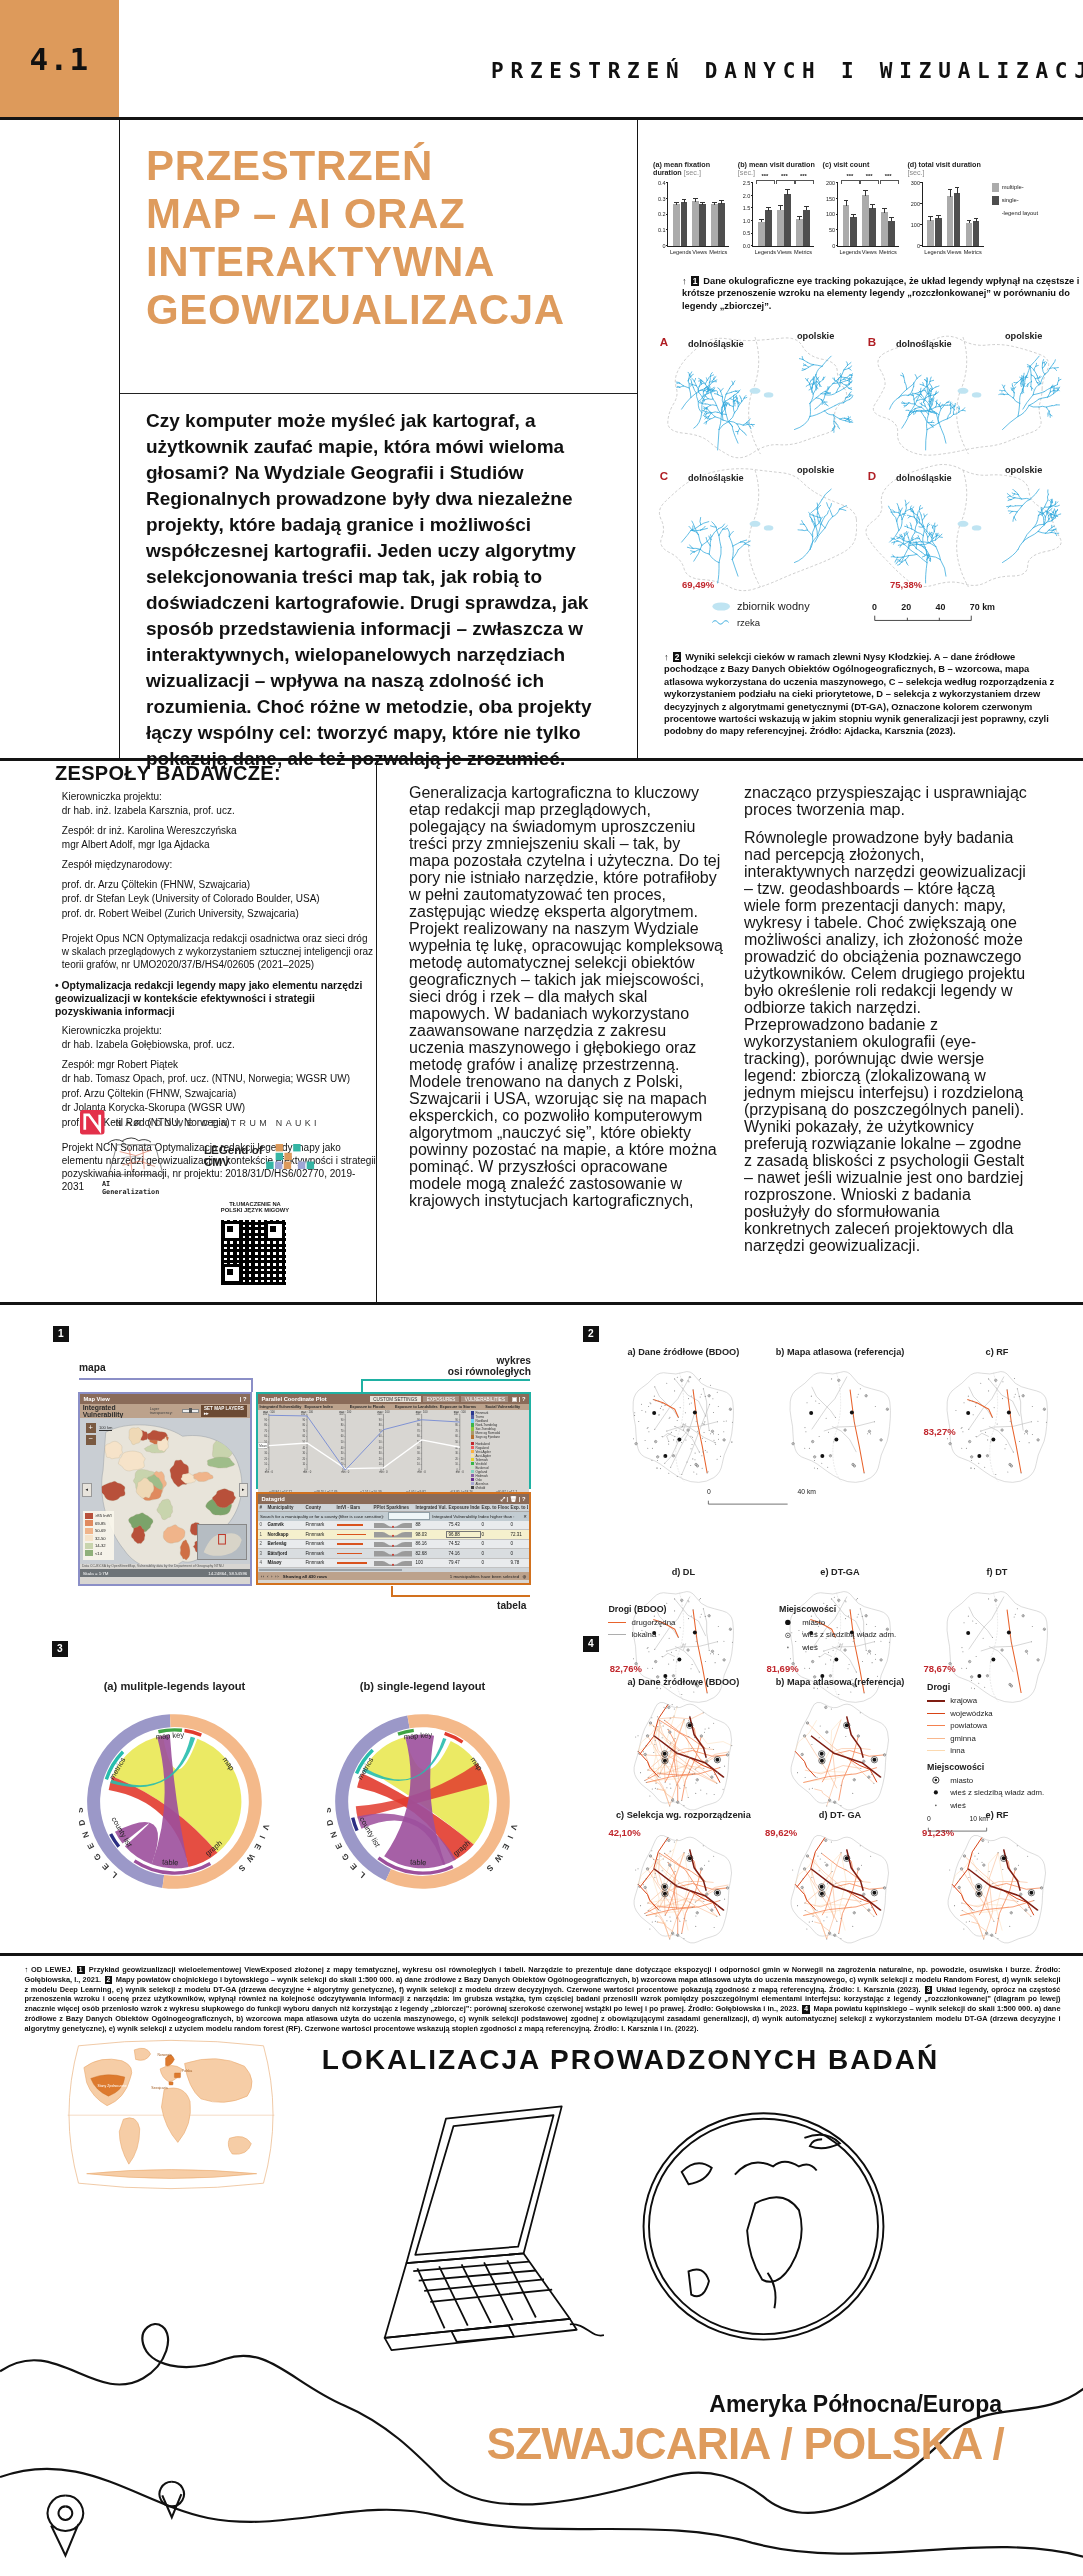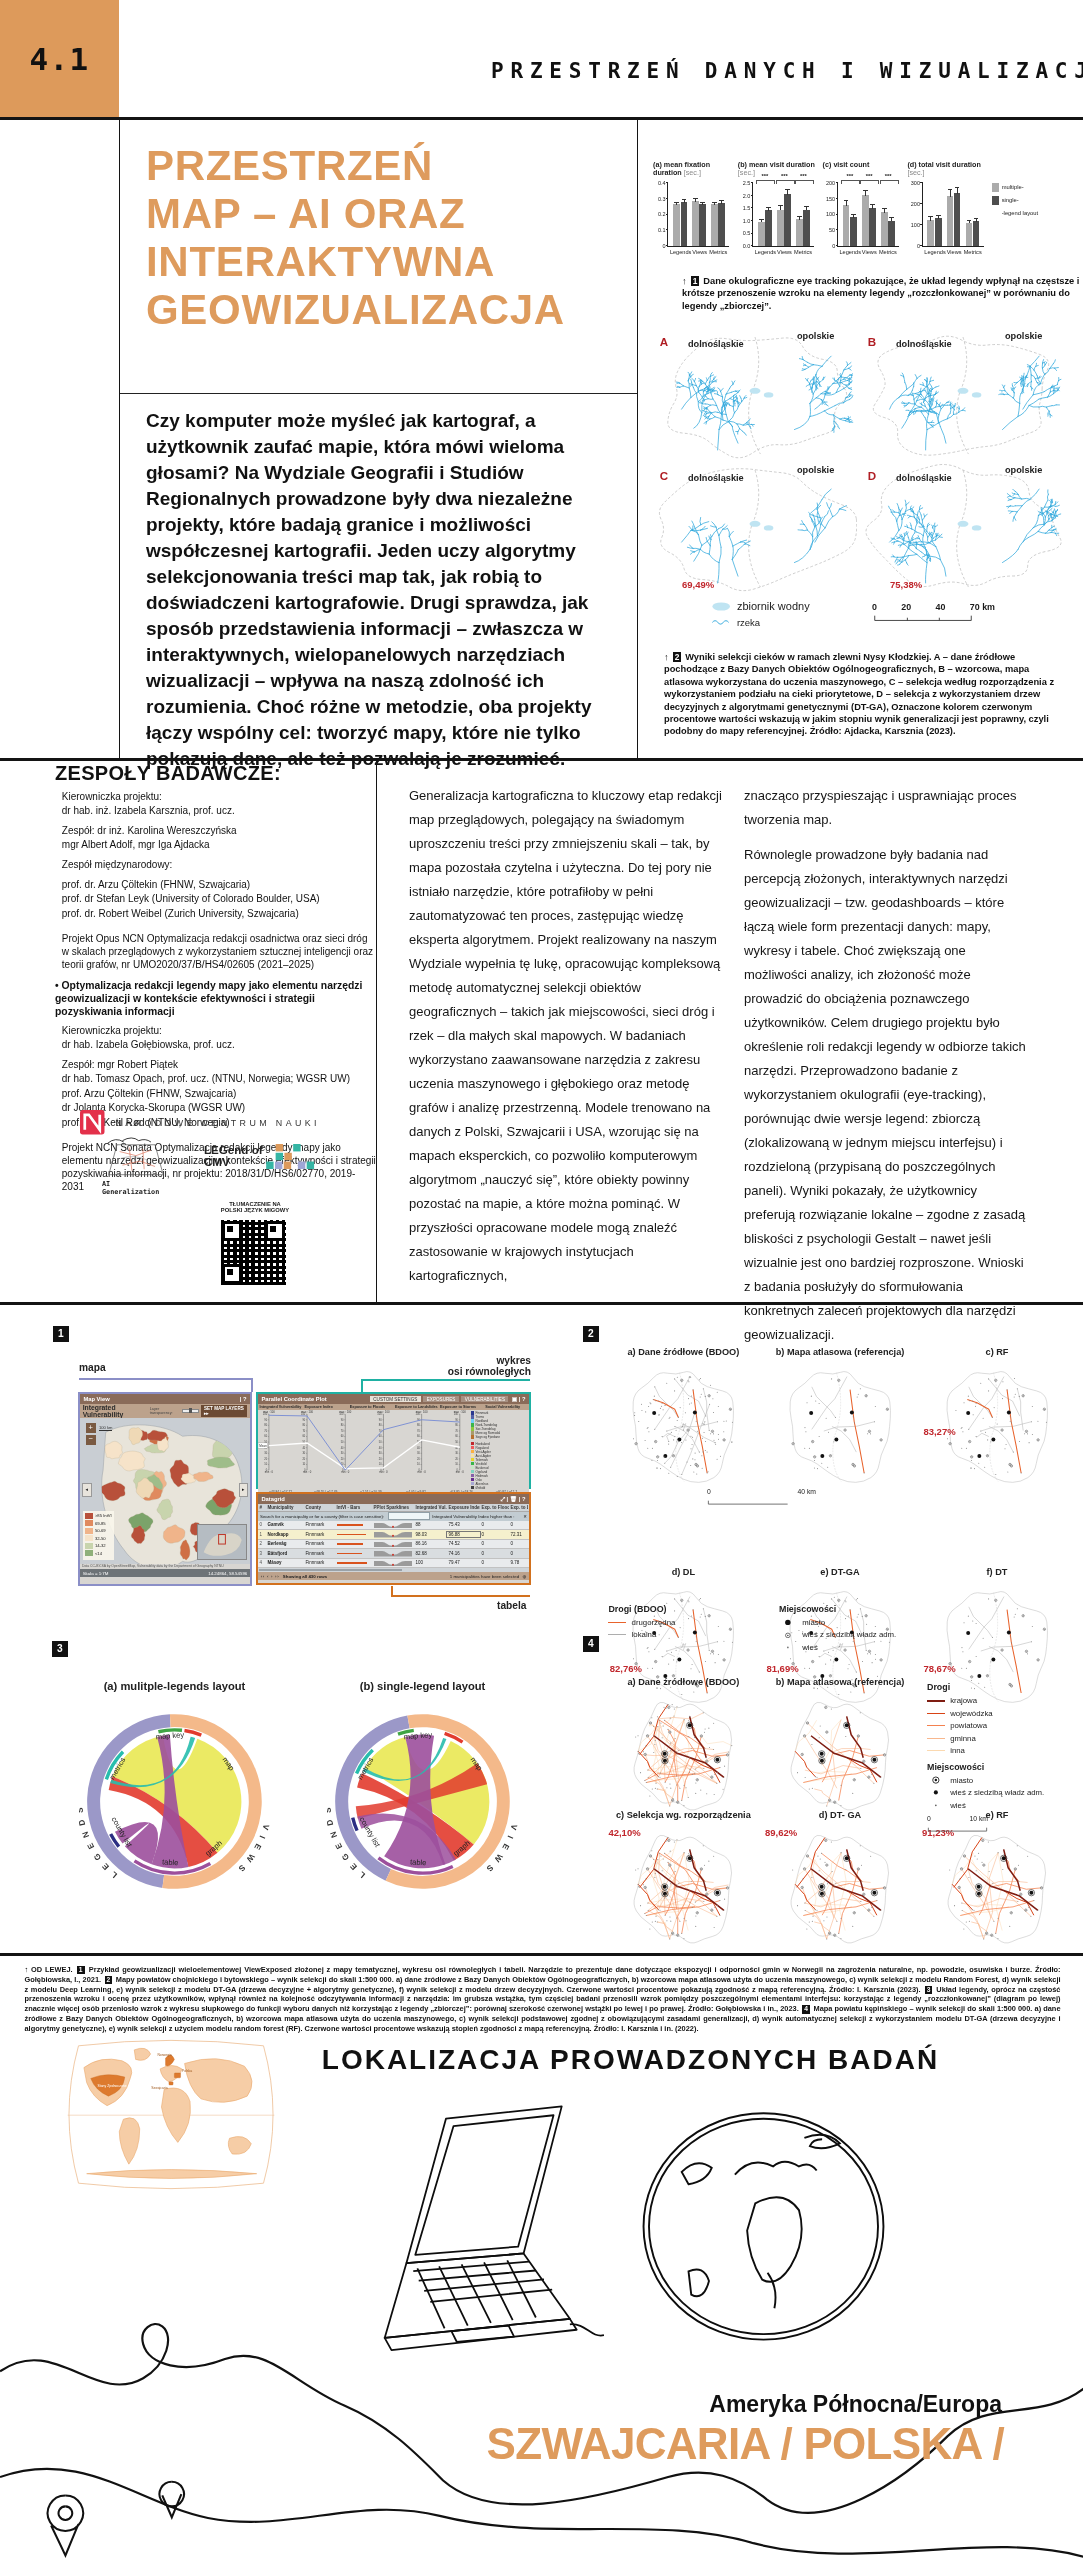--- a/index.html
+++ b/index.html
@@ -54,21 +54,21 @@
   .tgap{height:5.5px;}
   .grant{margin:5.5px 0 1.4px 6.8px;}
   
   .ncn-label{font-size:8.9px;letter-spacing:3.4px;color:#333;}
   .qr{position:absolute;width:65px;height:65px;background:
       repeating-linear-gradient(0deg,#000 0 2.7px,rgba(0,0,0,0) 2.7px 5.5px),
       repeating-linear-gradient(90deg,#000 0 3.4px,#fff 3.4px 6.1px);}
   .qrf{position:absolute;width:13.6px;height:13.6px;border:3.4px solid #000;background:#fff;}
   .qrf:after{content:"";position:absolute;left:2px;top:2px;width:5.5px;height:5.5px;background:#000;}
   
-  .bodycol{position:absolute;font-size:13px;line-height:24px;color:#161616;}
+  .bodycol{position:absolute;font-size:16px;line-height:17px;color:#161616;}
   
   .badge{position:absolute;width:15.7px;height:15.7px;background:#111;color:#fff;font-weight:700;
     font-size:10.2px;display:flex;align-items:center;justify-content:center;}
   
   .fig1-label{position:absolute;font-size:10.2px;font-weight:700;color:#222;}
   .panel{position:absolute;box-sizing:border-box;background:#d8d6d2;}
   .pm-border{border:2px solid #8B8FC7;}
   .pc-border{border:2px solid #1FB1A3;}
   .pg-border{border:2px solid #D2711E;}
   .phead{height:10.2px;background:#8a6b59;color:#fff;font-size:5.8px;font-weight:700;

